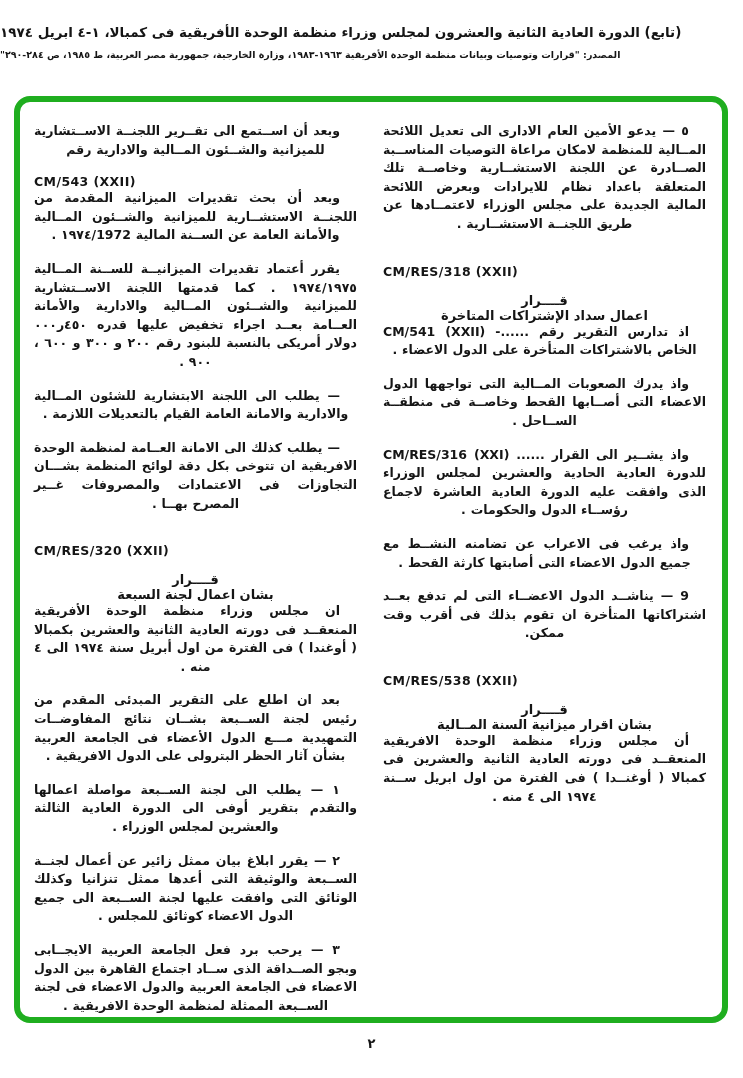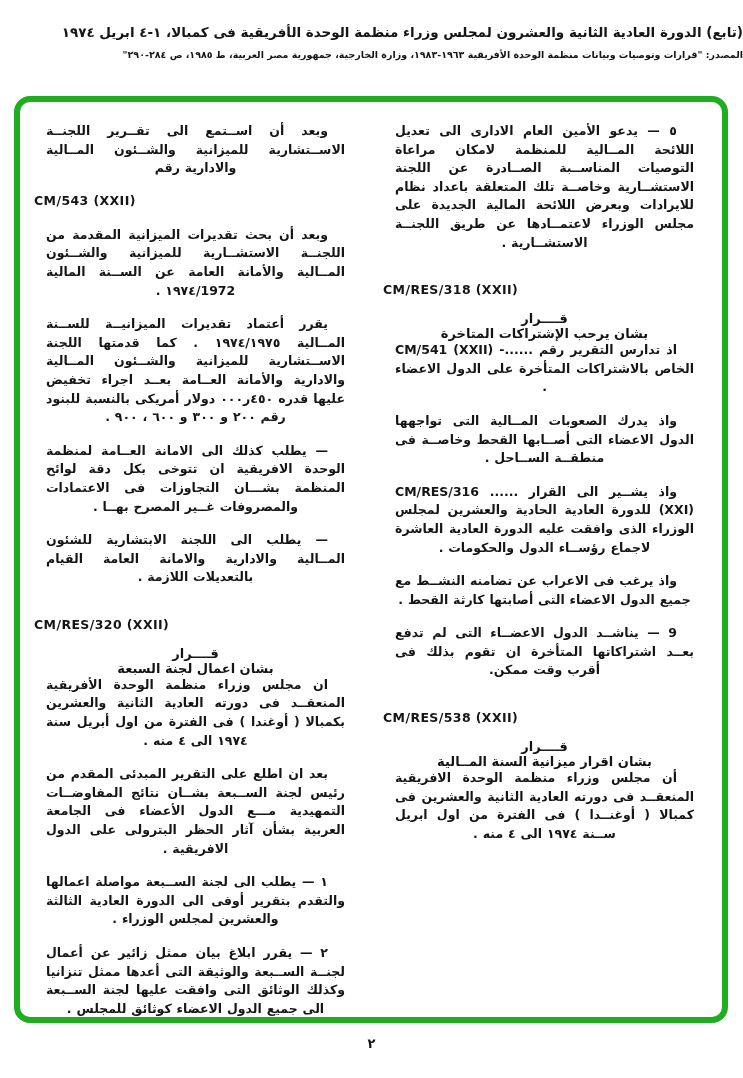--- a/index.html
+++ b/index.html
@@ -1,46 +1,46 @@
 <!DOCTYPE html>
 <html lang="ar"><head>
 <meta charset="utf-8">
 <style>
   html,body{margin:0;padding:0;}
   body{
     width:743px;height:1078px;position:relative;background:#ffffff;
     font-family:"DejaVu Sans",sans-serif;color:#151515;overflow:hidden;
   }
-  .header{position:absolute;top:24px;left:17px;right:0;text-align:right;direction:rtl;}
+  .header{position:absolute;top:24px;left:0;right:0;text-align:left;direction:rtl;}
   .header .title{font-size:13.5px;font-weight:bold;letter-spacing:0.2px;}
   .header .source{font-size:9.5px;font-weight:bold;margin-top:9px;}
 
   .frame{
     position:absolute;left:14px;top:96px;width:714px;height:927px;
     box-sizing:border-box;border:6px solid #1fae1f;border-radius:16px;
     padding:20px 16px 0 14px;overflow:hidden;background:#fff;
   }
   .corner-mark{
     position:absolute;top:-6px;right:-5px;width:16px;height:22px;
     border-top:4px solid #161616;border-right:4px solid #161616;
     border-top-right-radius:10px;pointer-events:none;
   }
   .columns{display:flex;direction:rtl;gap:26px;align-items:flex-start;}
   .col{flex:1;min-width:0;direction:rtl;}
 
   .p{
     font-size:12.5px;font-weight:bold;line-height:18.6px;
     text-align:justify;text-align-last:center;text-indent:17px;
-    margin:0 12px 15px;word-spacing:0.5px;
+    margin:0 0 15px;word-spacing:0.5px;
   }
   .ref{
     direction:ltr;text-align:left;font-size:12.5px;font-weight:bold;
     letter-spacing:0.4px;margin:30px 0 14px;white-space:nowrap;
   }
-  .ref.tight{margin:2px 0 18px;}
+  .ref.tight{margin:2px 0 0;}
   .h{
     text-align:center;font-size:13px;font-weight:bold;
     margin:0 0;text-indent:0;
   }
   .page-number{
     position:absolute;top:1036px;left:0;right:0;text-align:center;
     font-size:13px;font-weight:bold;
   }
 </style>
 </head>
@@ -52,39 +52,39 @@
 </div>
 
 <div class="frame" style="border-color: rgb(31, 174, 31);">
   <div class="corner-mark"></div>
   <div class="columns">
 
     <div class="col col-right">
       <div class="p">٥ — يدعو الأمين العام الادارى الى تعديل اللائحة المــالية للمنظمة لامكان مراعاة التوصيات المناســبة الصــادرة عن اللجنة الاستشــارية وخاصــة تلك المتعلقة باعداد نظام للايرادات وبعرض اللائحة المالية الجديدة على مجلس الوزراء لاعتمــادها عن طريق اللجنــة الاستشــارية .</div>
       <div class="ref">CM/RES/318  (XXII)</div>
       <div class="h">قــــرار</div>
-      <div class="h">بشان يرحب الإشتراكات المتاخرة</div>
+      <div class="h">اعمال سداد الإشتراكات المتاخرة</div>
       <div class="p">اذ تدارس التقرير رقم ......- CM/541 (XXII) الخاص بالاشتراكات المتأخرة على الدول الاعضاء .</div>
       <div class="p">واذ يدرك الصعوبات المــالية التى تواجهها الدول الاعضاء التى أصــابها القحط وخاصــة فى منطقــة الســاحل .</div>
       <div class="p">واذ يشــير الى القرار ...... CM/RES/316 (XXI) للدورة العادية الحادية والعشرين لمجلس الوزراء الذى وافقت عليه الدورة العادية العاشرة لاجماع رؤســاء الدول والحكومات .</div>
       <div class="p">واذ يرغب فى الاعراب عن تضامنه النشــط مع جميع الدول الاعضاء التى أصابتها كارثة القحط .</div>
       <div class="p">9 — يناشــد الدول الاعضــاء التى لم تدفع بعــد اشتراكاتها المتأخرة ان تقوم بذلك فى أقرب وقت ممكن.</div>
       <div class="ref">CM/RES/538  (XXII)</div>
       <div class="h">قــــرار</div>
       <div class="h">بشان اقرار ميزانية السنة المــالية</div>
       <div class="p">أن مجلس وزراء منظمة الوحدة الافريقية المنعقــد فى دورته العادية الثانية والعشرين فى كمبالا ( أوغنــدا ) فى الفترة من اول ابريل ســنة ١٩٧٤ الى ٤ منه .</div>
     </div>
 
     <div class="col col-left">
       <div class="p">وبعد أن اســتمع الى تقــرير اللجنــة الاســتشارية للميزانية والشــئون المــالية والادارية رقم</div>
       <div class="ref tight">CM/543  (XXII)</div>
       <div class="p">وبعد أن بحث تقديرات الميزانية المقدمة من اللجنــة الاستشــارية للميزانية والشــئون المــالية والأمانة العامة عن الســنة المالية ١٩٧٤/1972 .</div>
       <div class="p">يقرر أعتماد تقديرات الميزانيــة للســنة المــالية ١٩٧٤/١٩٧٥ . كما قدمتها اللجنة الاســتشارية للميزانية والشــئون المــالية والادارية والأمانة العــامة بعــد اجراء تخفيض عليها قدره ٤٥٠ر٠٠٠ دولار أمريكى بالنسبة للبنود رقم ٢٠٠ و ٣٠٠ و ٦٠٠ ، ٩٠٠ .</div>
+      <div class="p">— يطلب الى اللجنة الابتشارية للشئون المــالية والادارية والامانة العامة القيام بالتعديلات اللازمة .</div>
       <div class="p">— يطلب كذلك الى الامانة العــامة لمنظمة الوحدة الافريقية ان تتوخى بكل دقة لوائح المنظمة بشـــان التجاوزات فى الاعتمادات والمصروفات غــير المصرح بهــا .</div>
-      <div class="p">— يطلب الى اللجنة الابتشارية للشئون المــالية والادارية والامانة العامة القيام بالتعديلات اللازمة .</div>
       <div class="ref">CM/RES/320  (XXII)</div>
       <div class="h">قــــرار</div>
       <div class="h">بشان اعمال لجنة السبعة</div>
       <div class="p">ان مجلس وزراء منظمة الوحدة الأفريقية المنعقــد فى دورته العادية الثانية والعشرين بكمبالا ( أوغندا ) فى الفترة من اول أبريل سنة ١٩٧٤ الى ٤ منه .</div>
       <div class="p">بعد ان اطلع على التقرير المبدئى المقدم من رئيس لجنة الســبعة بشــان نتائج المفاوضــات التمهيدية مـــع الدول الأعضاء فى الجامعة العربية بشأن آثار الحظر البترولى على الدول الافريقية .</div>
       <div class="p">١ — يطلب الى لجنة الســبعة مواصلة اعمالها والتقدم بتقرير أوفى الى الدورة العادية الثالثة والعشرين لمجلس الوزراء .</div>
       <div class="p">٢ — يقرر ابلاغ بيان ممثل زائير عن أعمال لجنــة الســبعة والوثيقة التى أعدها ممثل تنزانيا وكذلك الوثائق التى وافقت عليها لجنة الســبعة الى جميع الدول الاعضاء كوثائق للمجلس .</div>
       <div class="p">٣ — يرحب برد فعل الجامعة العربية الايجــابى وبجو الصــداقة الذى ســاد اجتماع القاهرة بين الدول الاعضاء فى الجامعة العربية والدول الاعضاء فى لجنة الســبعة الممثلة لمنظمة الوحدة الافريقية .</div>
     </div>
 

